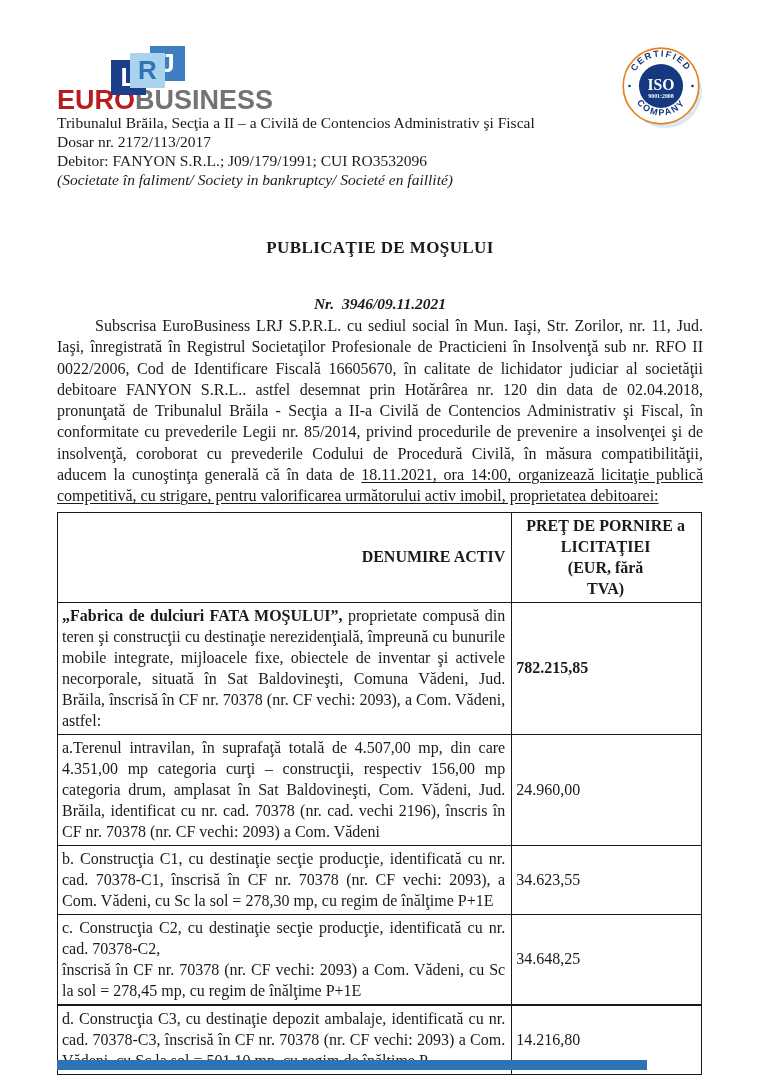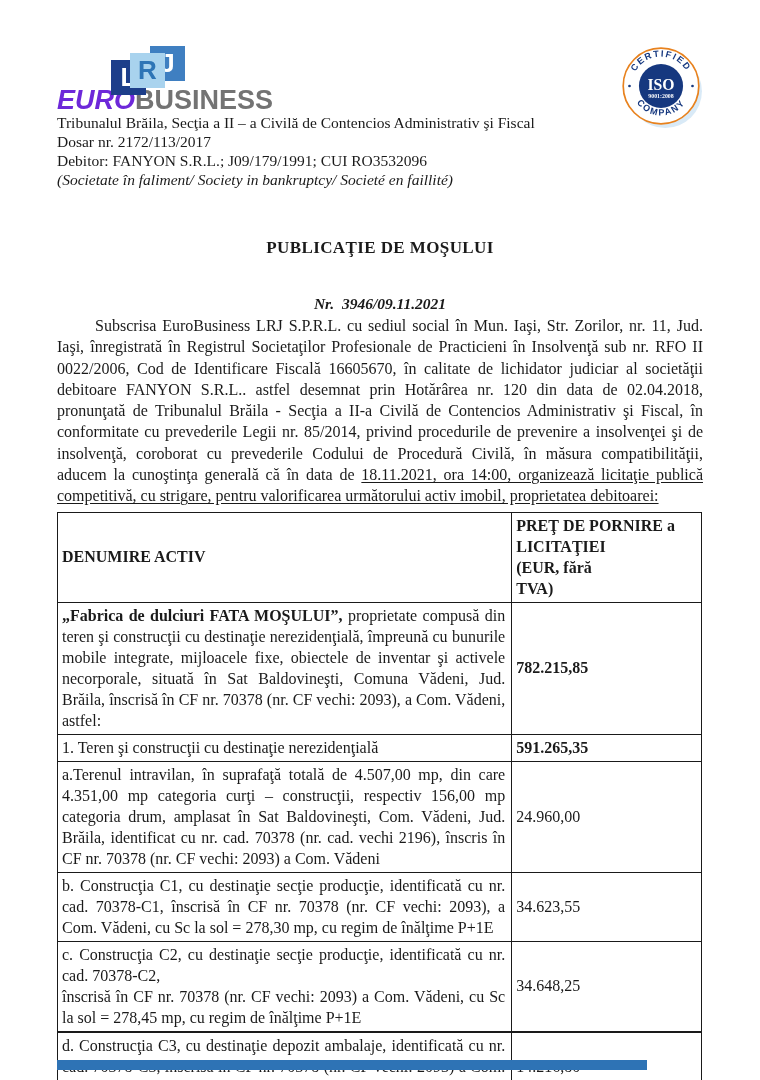--- a/index.html
+++ b/index.html
@@ -25,21 +25,21 @@
     font-family: "Liberation Sans", sans-serif; font-weight: bold; font-size: 26px;
   }
   .sq-l { left: 0;  top: 14px; background: #1d3e8a; color: #ffffff; z-index: 1; }
   .sq-r { left: 19px; top: 7px; background: #a9d3ee; color: #2e75b6; z-index: 3; }
   .sq-j { left: 39px; top: 0;  background: #3f7fc1; color: #ffffff; z-index: 2; }
   .brand {
     position: absolute; left: 0; top: 43px;
     font-family: "Liberation Sans", sans-serif; font-weight: 800; font-size: 27px;
     letter-spacing: 0px; line-height: 1;
   }
-  .brand .euro { color: #6d28d9; font-style: italic; }
+  .brand .euro { color: #b91c1c; }
   .brand .business { color: #737373; }
   .court-block { position: absolute; left: 0; top: 69px; width: 560px; font-size: 15.5px; line-height: 19px; }
   .court-block .italic { font-style: italic; }
   .iso-badge { position: absolute; left: 562px; top: 0; }
 
   
   .doc-title {
     margin-top: 48px; text-align: center;
     font-size: 17px; font-weight: bold; letter-spacing: 0.4px;
   }
@@ -61,22 +61,22 @@
   table.assets {
     margin-top: 5px; width: 645px;
     border-collapse: collapse;
     font-size: 16px; line-height: 21px;
   }
   table.assets th, table.assets td {
     border: 1px solid #1a1a1a;
     padding: 2px 6px 3px 4px;
   }
   table.assets { border: 1.5px solid #1a1a1a; }
-  th.col-name { width: 455px; text-align: left; font-weight: bold; height: 84px; }
-  th.col-price { width: 190px; text-align: left; font-weight: bold; white-space: pre-line; vertical-align: middle; }
+  th.col-name { width: 455px; text-align: right; font-weight: bold; height: 84px; }
+  th.col-price { width: 190px; text-align: center; font-weight: bold; white-space: pre-line; vertical-align: middle; }
   td.cell-name { text-align: justify; vertical-align: top; }
   td.cell-name .cell-text { white-space: pre-line; }
   td.cell-price { text-align: left; vertical-align: middle; }
   td.cell-price.bold { font-weight: bold; }
   tr.thick-top td { border-top-width: 2.5px; }
 
   
   .footer-bar {
     position: absolute; left: 57px; top: 1060px;
     width: 590px; height: 10px; background: #2e73b5;
@@ -138,24 +138,20 @@
 (EUR, fără
 TVA)</th>
         </tr>
       </thead>
       <tbody>
   <tr>
     <td class="cell-name"><b class="cell-lead">„Fabrica de dulciuri FATA MOŞULUI”,</b><span class="cell-text"> proprietate compusă din teren şi construcţii cu destinaţie nerezidenţială, împreună cu bunurile mobile integrate, mijloacele fixe, obiectele de inventar şi activele necorporale, situată în Sat Baldovineşti, Comuna Vădeni, Jud. Brăila, înscrisă în CF nr. 70378 (nr. CF vechi: 2093), a Com. Vădeni, astfel:</span></td>
     <td class="cell-price bold">782.215,85</td>
   </tr>
 
-  <tr>
-    <td class="cell-name"><span class="cell-text">1. Teren şi construcţii cu destinaţie nerezidenţială</span></td>
-    <td class="cell-price bold">591.265,35</td>
-  </tr>
 
   <tr>
     <td class="cell-name"><span class="cell-text">a.Terenul intravilan, în suprafaţă totală de 4.507,00 mp, din care 4.351,00 mp categoria curţi – construcţii, respectiv 156,00 mp categoria drum, amplasat în Sat Baldovineşti, Com. Vădeni, Jud. Brăila, identificat cu nr. cad. 70378 (nr. cad. vechi 2196), înscris în CF nr. 70378 (nr. CF vechi: 2093) a Com. Vădeni</span></td>
     <td class="cell-price">24.960,00</td>
   </tr>
 
   <tr>
     <td class="cell-name"><span class="cell-text">b. Construcţia C1, cu destinaţie secţie producţie, identificată cu nr. cad. 70378-C1, înscrisă în CF nr. 70378 (nr. CF vechi: 2093), a Com. Vădeni, cu Sc la sol = 278,30 mp, cu regim de înălţime P+1E</span></td>
     <td class="cell-price">34.623,55</td>
   </tr>

